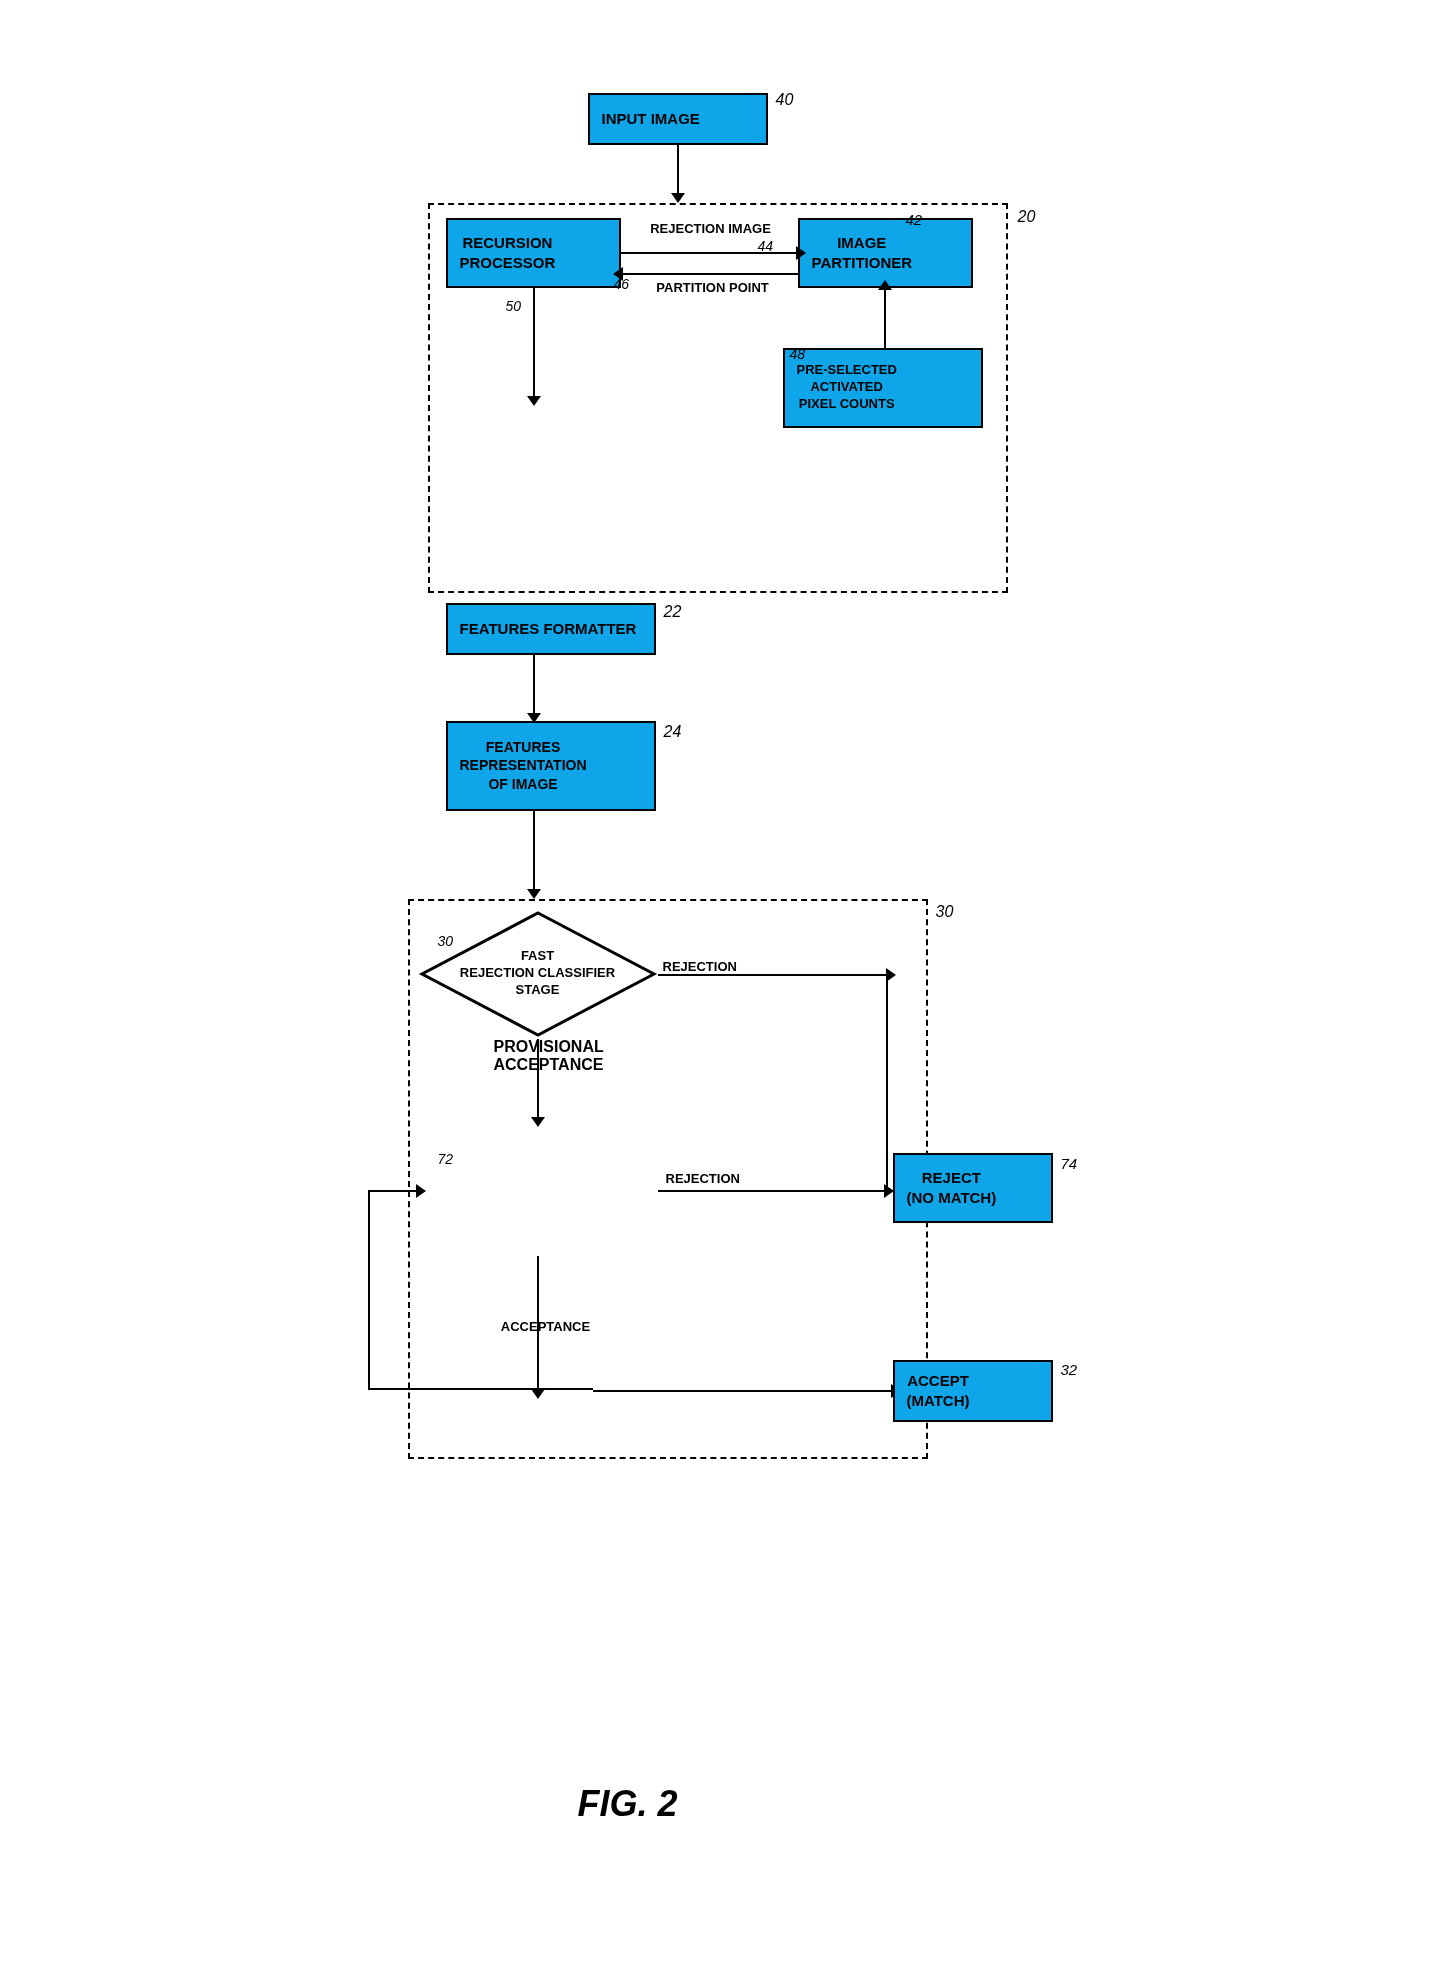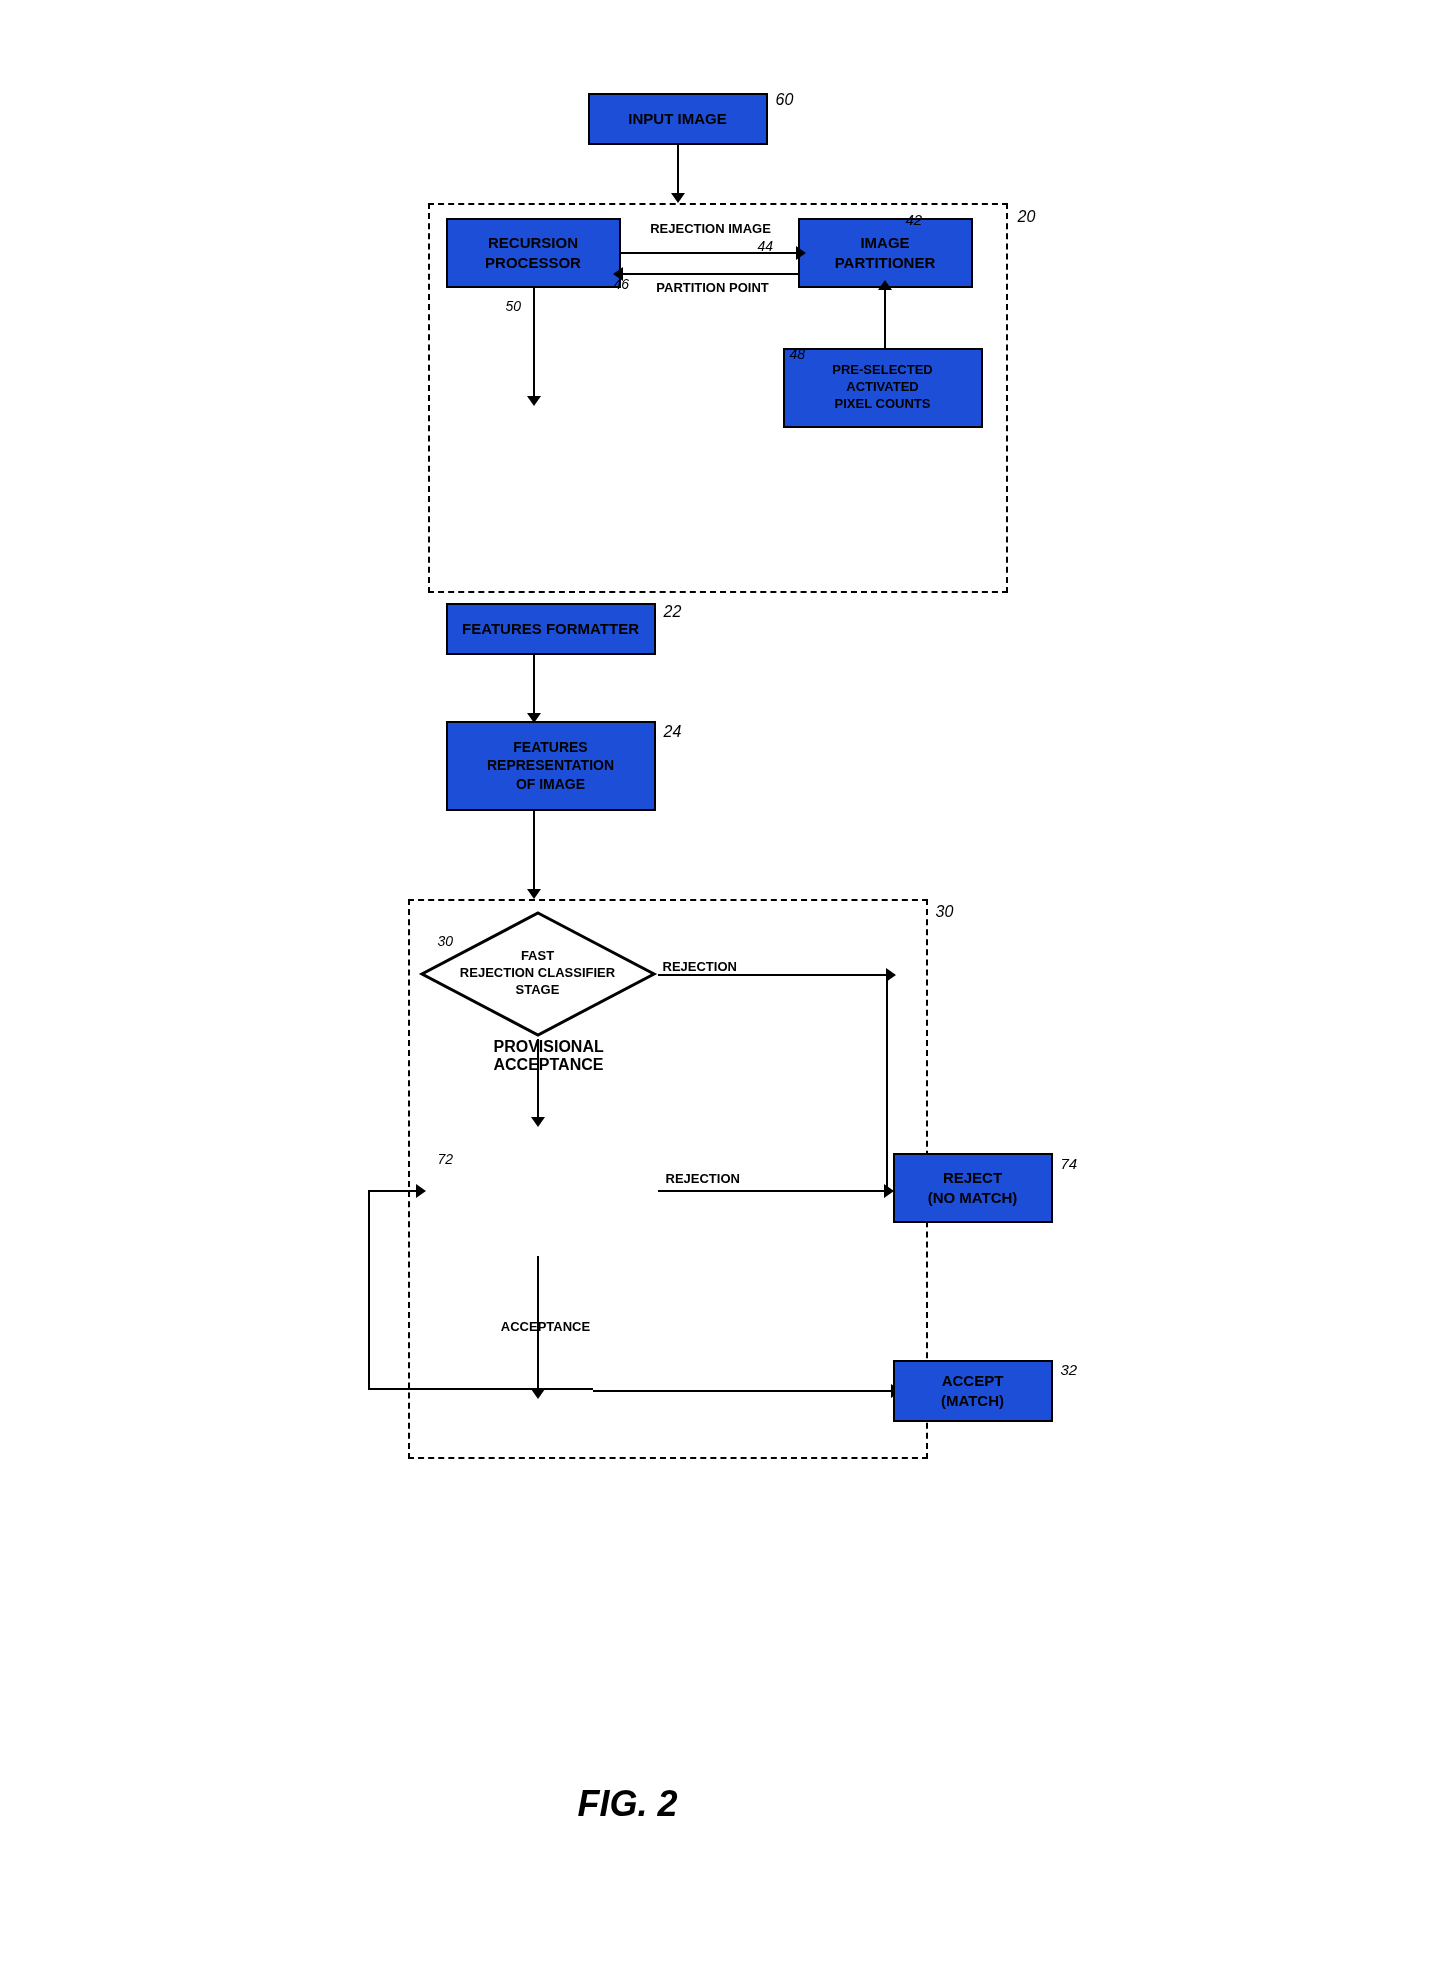--- a/index.html
+++ b/index.html
@@ -7,24 +7,23 @@
       background: #fff;
       font-family: Arial, sans-serif;
       width: 1435px;
       height: 1985px;
       display: flex;
       align-items: center;
       justify-content: center;
     }
     .box {
       border: 2.5px solid #000;
-      background: #1d4ed8;
+      background: #0ea5e9;
       display: flex;
       align-items: center;
-      justify-content: center;
       text-align: center;
       font-size: 15px;
       font-weight: bold;
       line-height: 1.3;
       padding: 8px 12px;
     }
     .dashed-box {
       border: 2.5px dashed #000;
       position: absolute;
       background: transparent;
@@ -129,21 +128,21 @@
 </head>
 <body>
 
 <div class="main-layout">
 
   <div style="position:absolute; top:30px; left:260px; width:180px; height:52px;" class="box">
     <span>INPUT IMAGE</span>
   </div>
 
   <div style="position:absolute; top:28px; left:448px; font-size:16px; font-style:italic;" class="ref-label">
-    <span>60</span>
+    <span>40</span>
   </div>
 
   <div style="position:absolute; top:82px; left:349px; width:2px; height:50px;" class="arrow-down"></div>
 
   <div class="dashed-box" style="top:140px; left:100px; width:580px; height:390px;">
   </div>
 
   <div style="position:absolute; top:145px; left:690px; font-size:16px; font-style:italic;">
     <span>20</span>
   </div>

